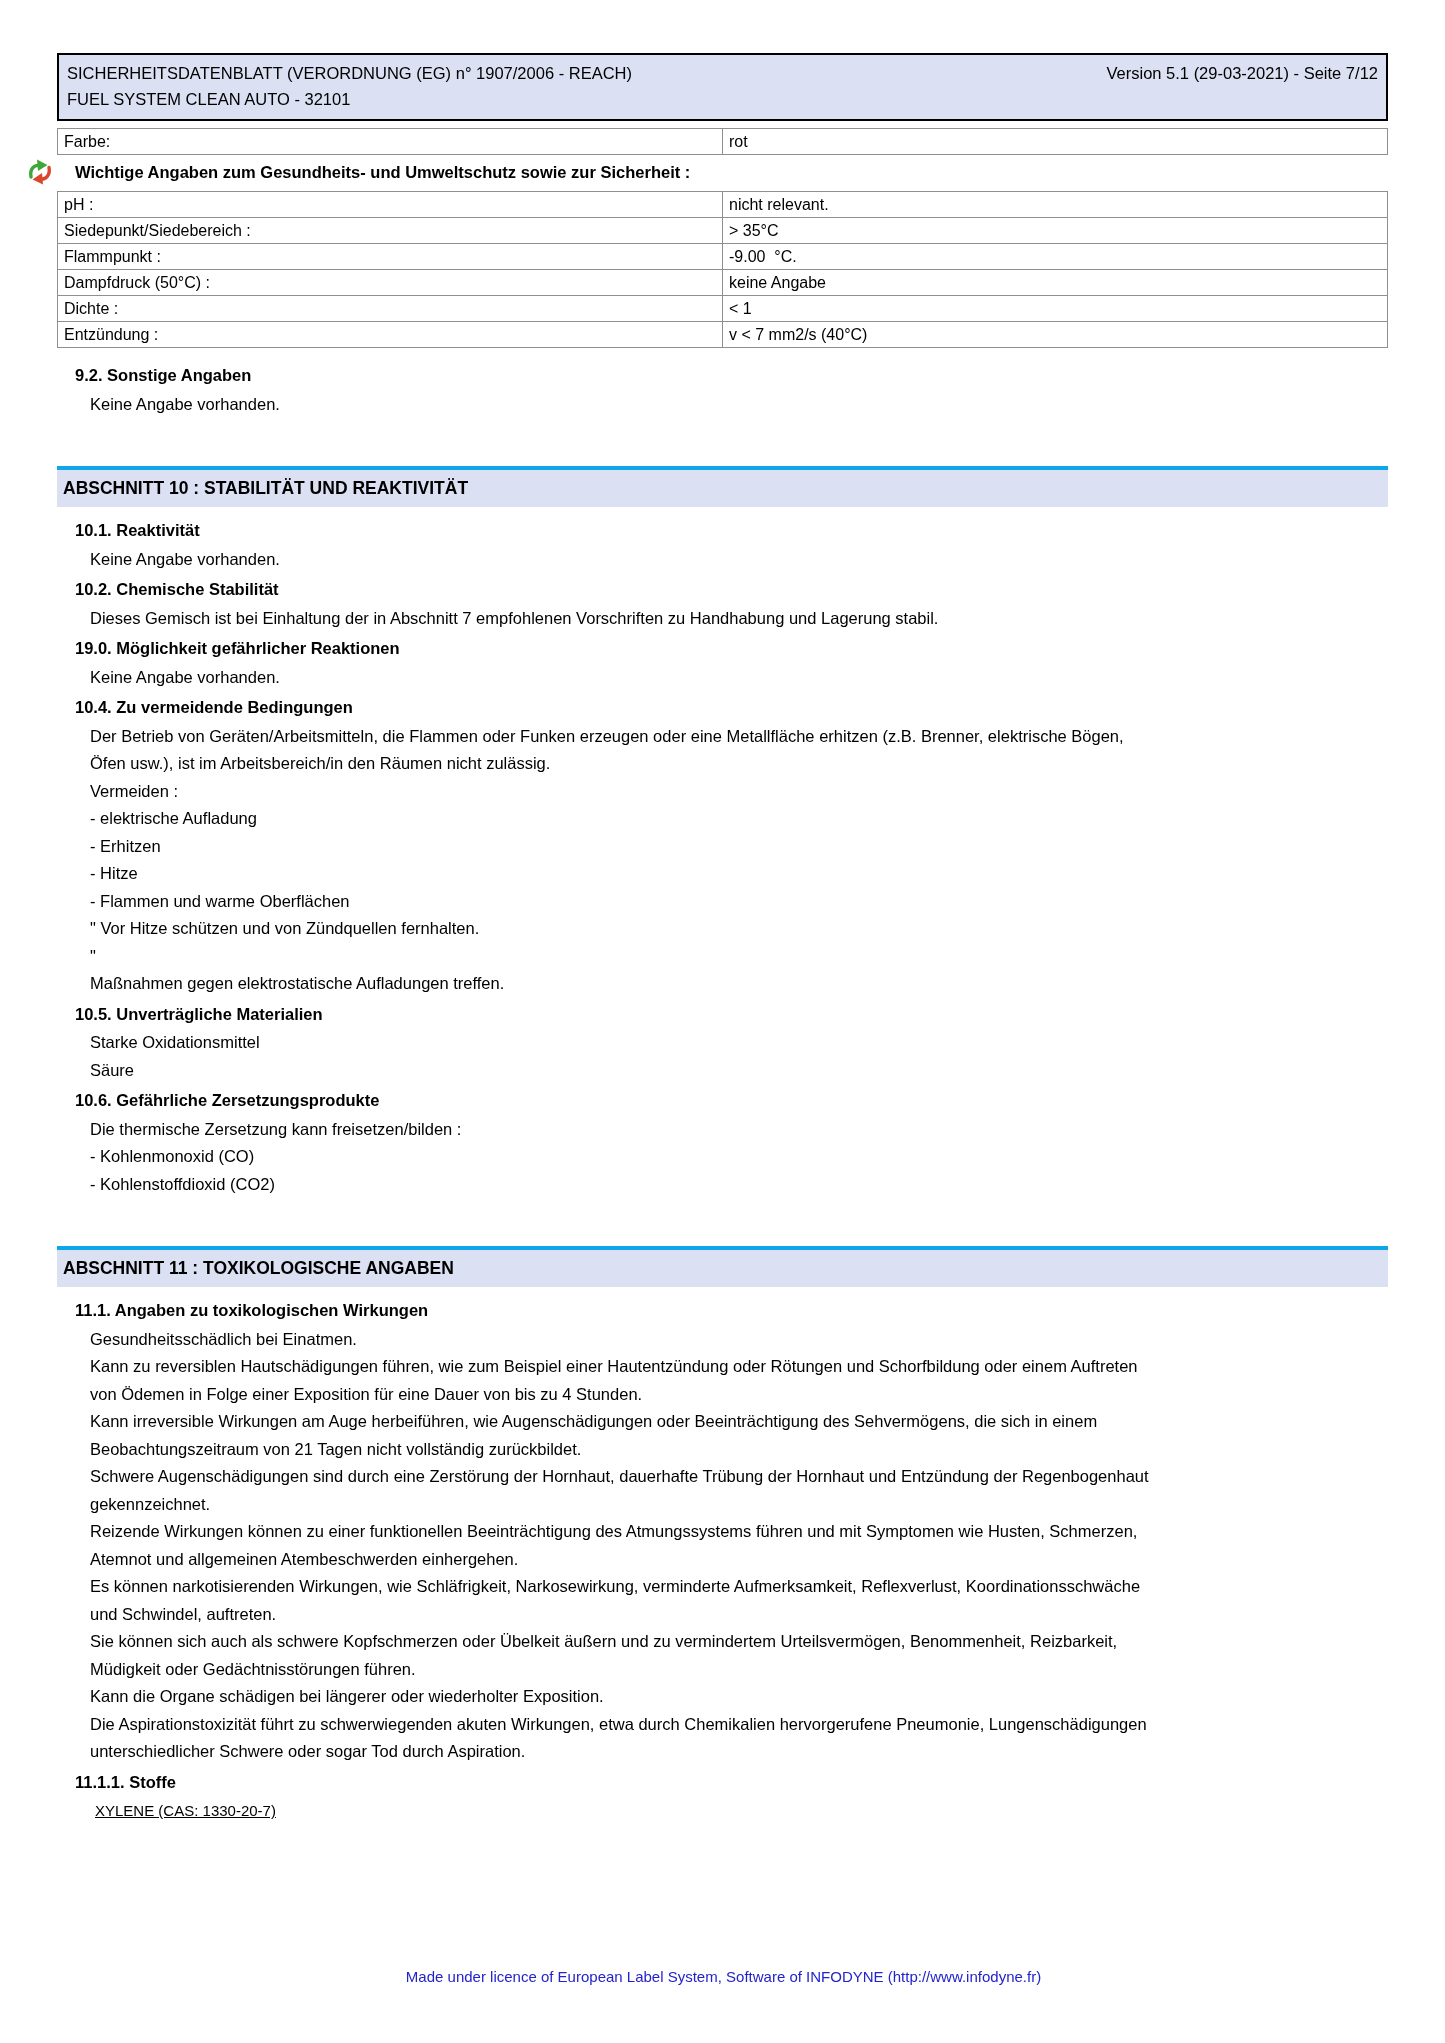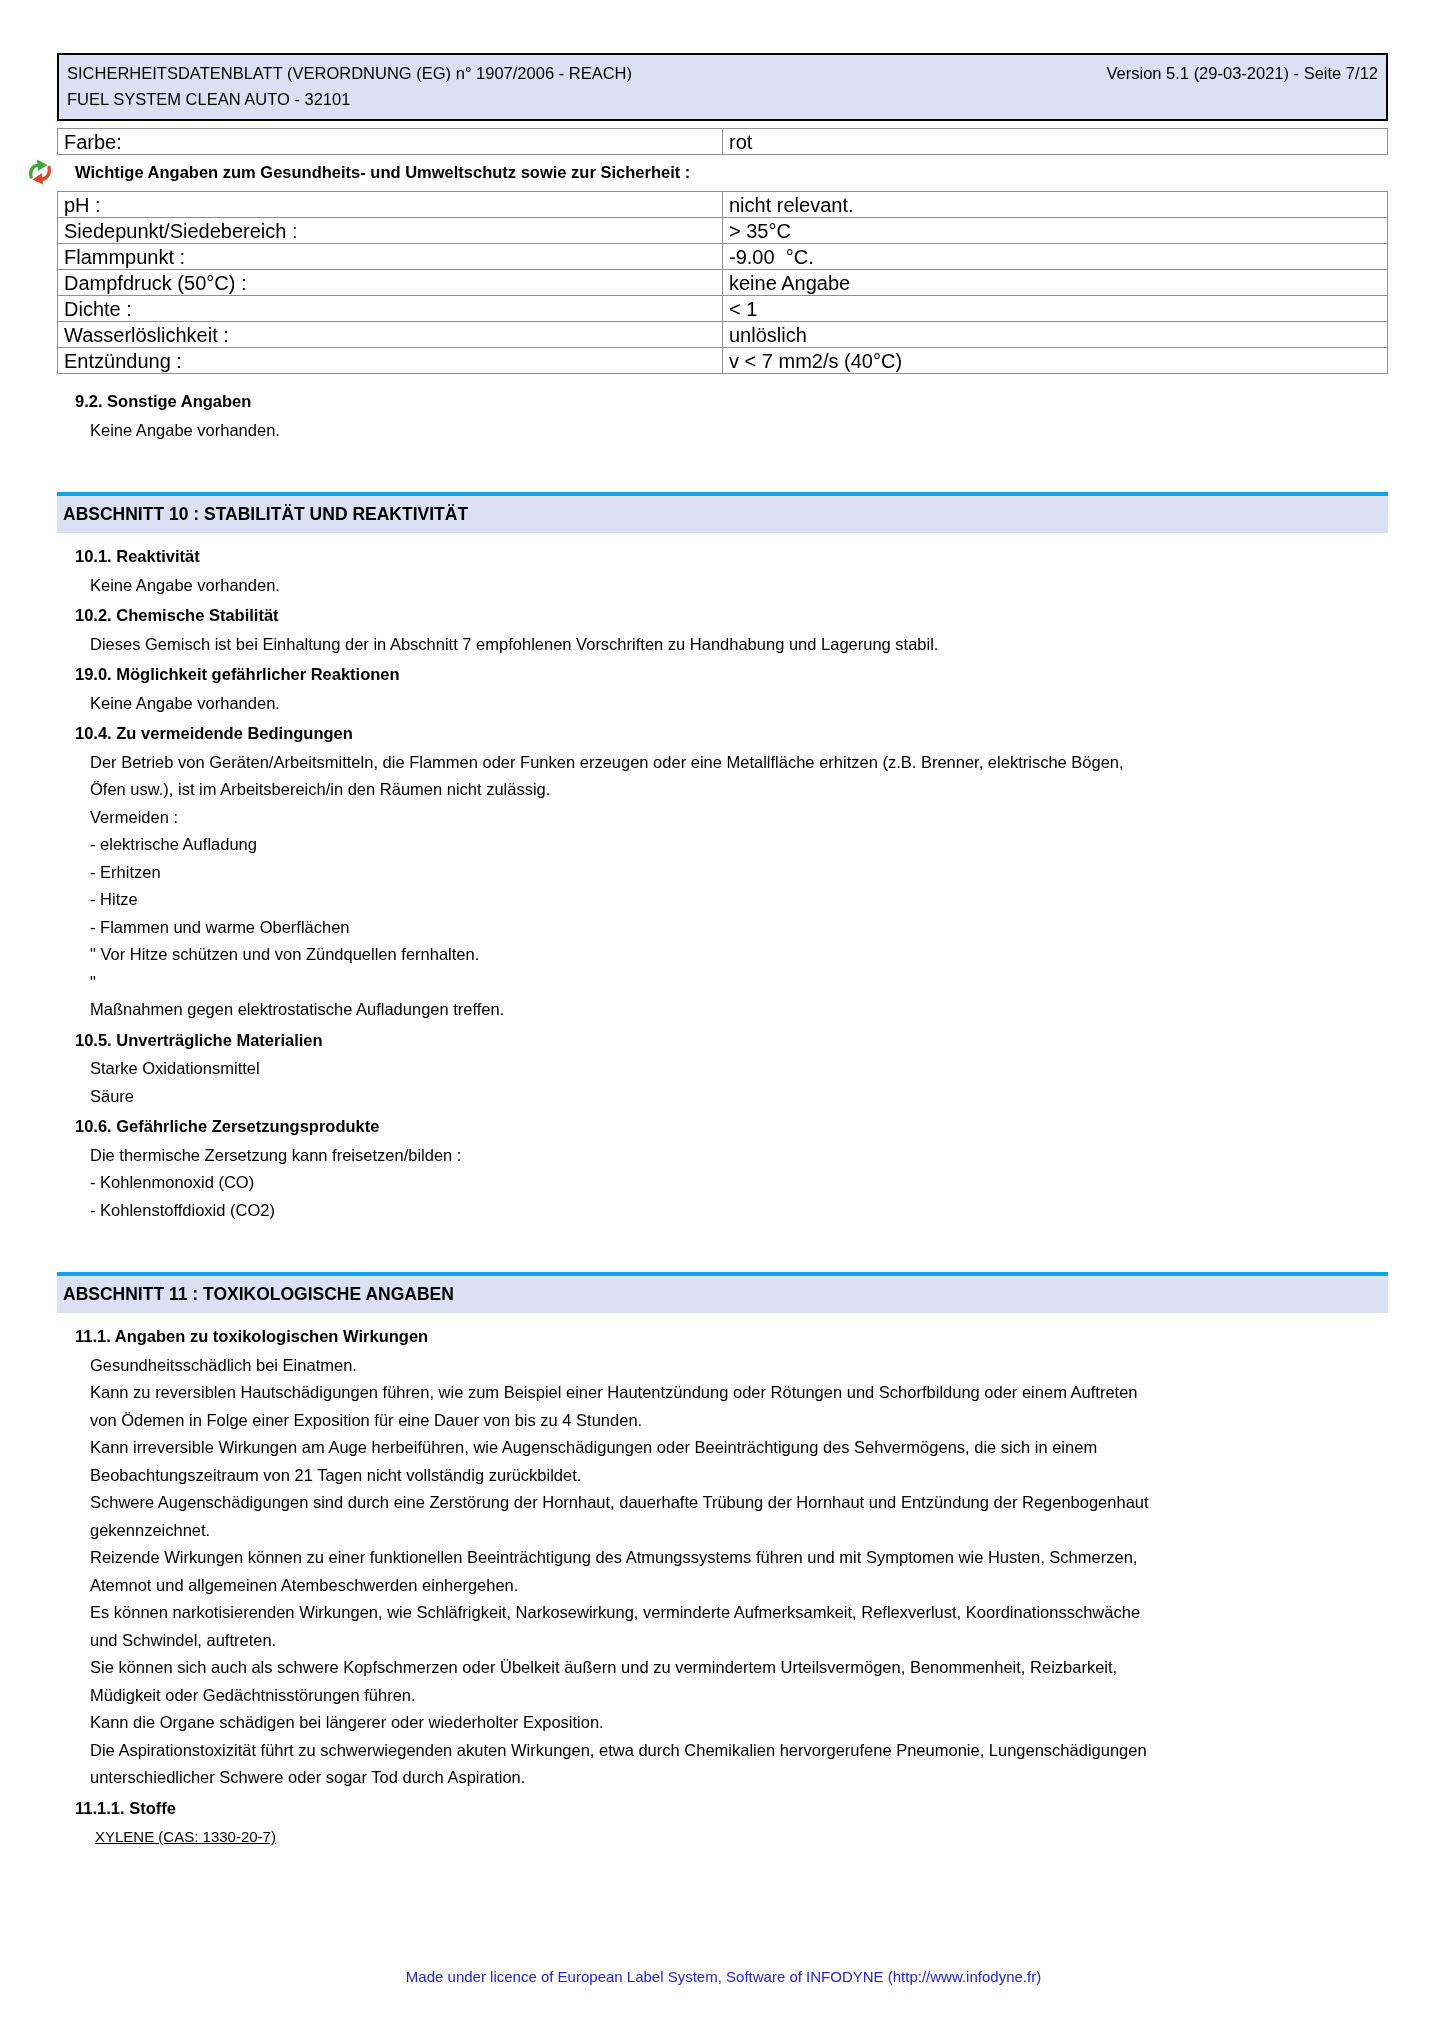--- a/index.html
+++ b/index.html
@@ -15,21 +15,21 @@
   .page{position:relative;width:1445px;height:2043px;background:#fff;overflow:hidden;margin:0 auto;}
   .content{position:absolute;left:57px;top:53px;width:1331px;}
 
   
   .header-box{background:var(--header-bg);border:2px solid #000;padding:5px 8px 7px 8px;
               font-size:16.5px;line-height:26px;box-sizing:border-box;}
   .header-row1{display:flex;justify-content:space-between;align-items:baseline;text-align:right;}
 
   
   table{border-collapse:collapse;width:100%;table-layout:fixed;}
-  td{border:1px solid var(--table-border);font-size:20px;line-height:24px;height:26px;
+  td{border:1px solid var(--table-border);font-size:16px;line-height:24px;height:26px;
      padding:0 6px;white-space:pre-wrap;box-sizing:border-box;overflow:hidden;}
   .farbe-table{margin-top:7px;}
   .props-table{margin-top:5px;}
 
   
   .icon-heading{position:relative;font-weight:bold;font-size:16.5px;line-height:28px;
                 padding-left:18px;margin-top:3px;}
   .margin-icon{position:absolute;left:-31px;top:0px;width:28px;height:28px;}
 
   
@@ -104,24 +104,20 @@
           <tr>
             <td style="width:50%">Dampfdruck (50°C) :</td>
             <td>keine Angabe</td>
           </tr>
 
           <tr>
             <td style="width:50%">Dichte :</td>
             <td>&lt; 1</td>
           </tr>
 
-          <tr>
-            <td style="width:50%">Wasserlöslichkeit :</td>
-            <td>unlöslich</td>
-          </tr>
 
           <tr>
             <td style="width:50%">Entzündung :</td>
             <td>v &lt; 7 mm2/s (40°C)</td>
           </tr>
         </tbody>
     </table>
 
     <div class="blocks s9">
 

